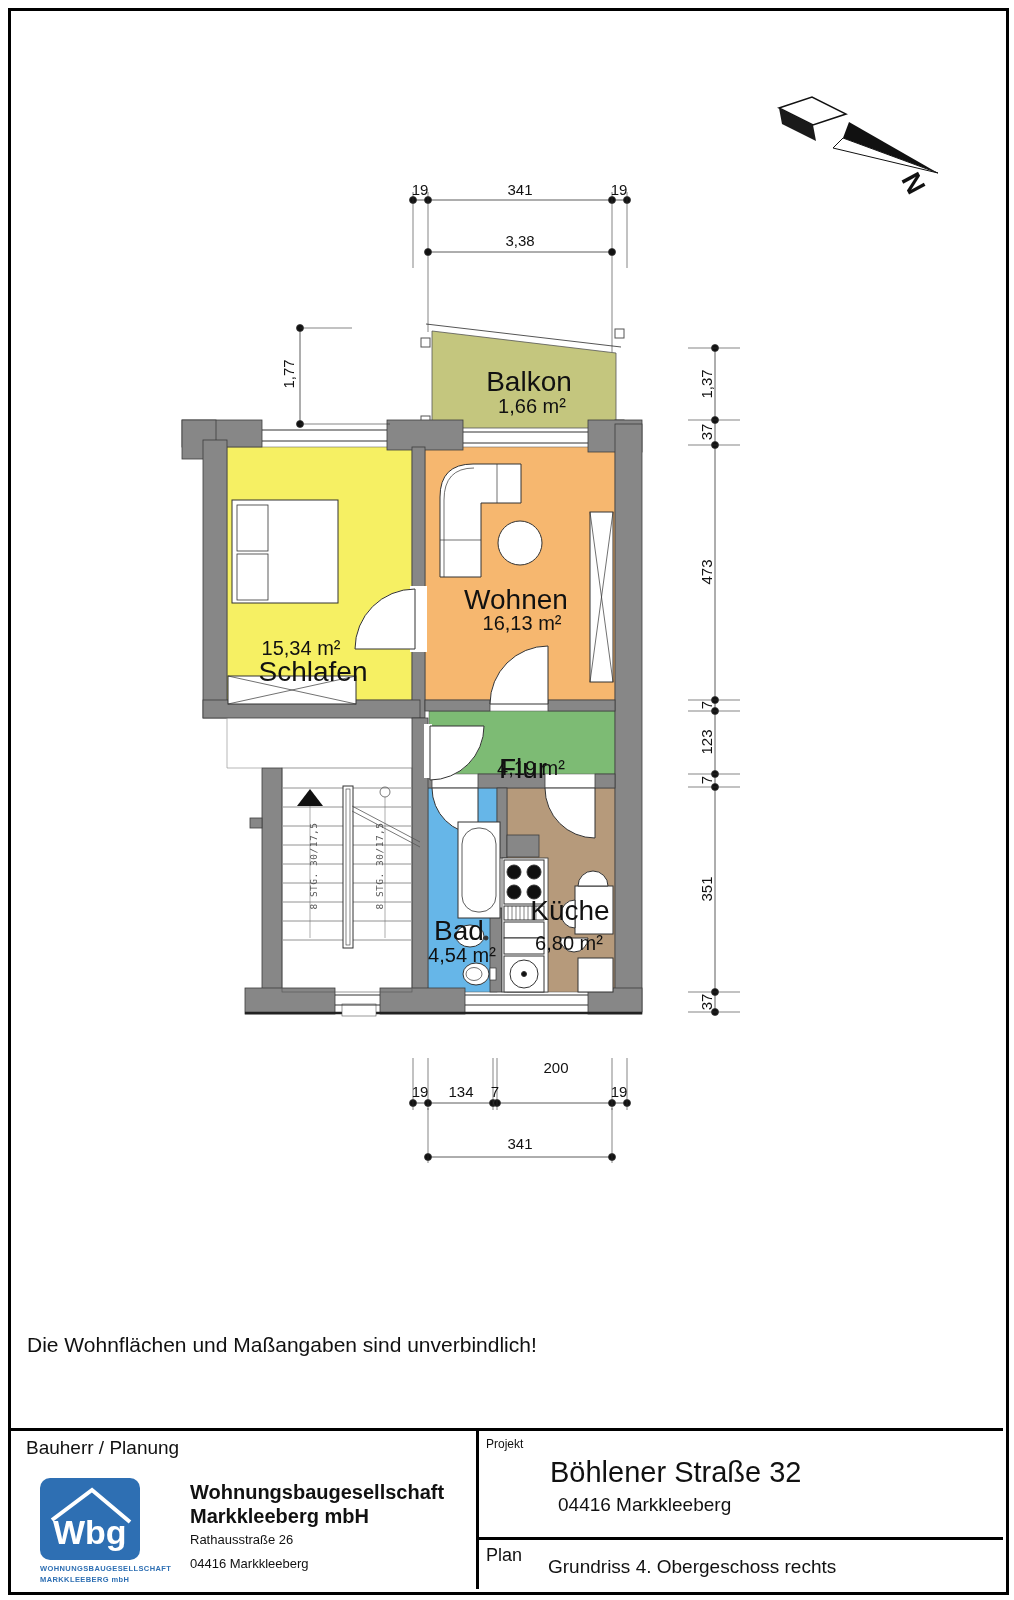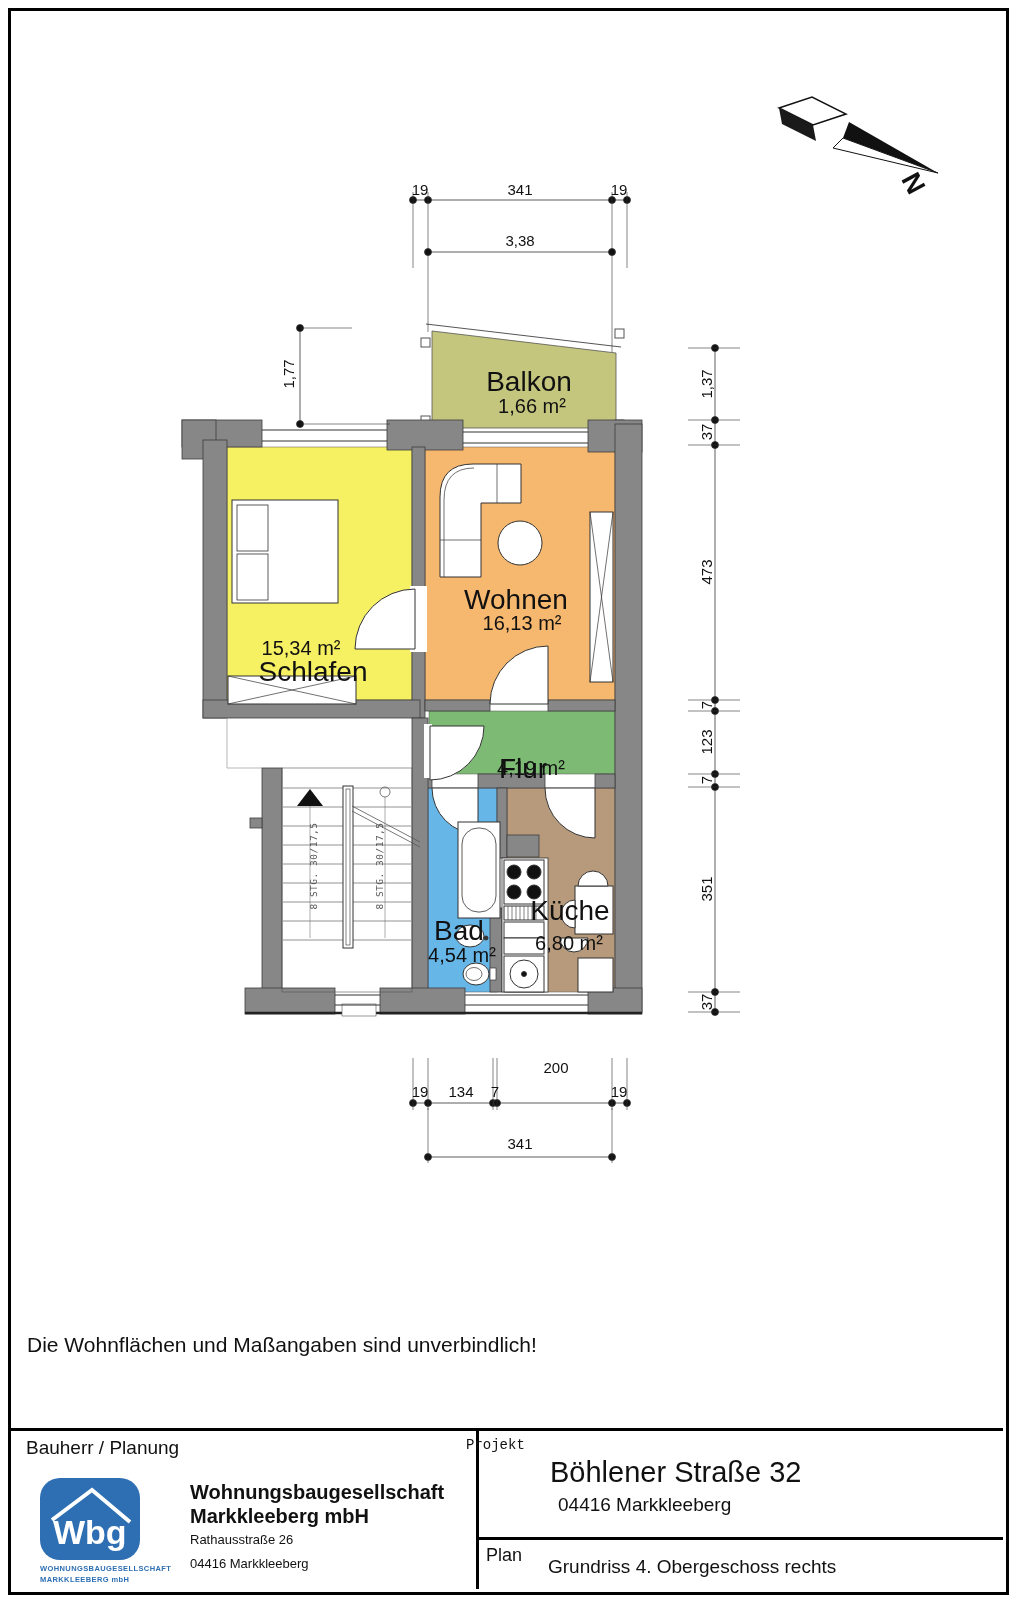--- a/index.html
+++ b/index.html
@@ -17,21 +17,21 @@
   .stair-lbl{position:absolute;transform:translate(-50%,-50%) rotate(-90deg);
        font-family:"DejaVu Sans Mono",monospace;font-size:9.5px;color:#555;
        letter-spacing:.5px;white-space:nowrap;}
   .north-n{position:absolute;font-size:27px;font-weight:bold;transform:rotate(62deg);}
   .note{position:absolute;left:27px;top:1333px;font-size:21px;}
   .tb-line{position:absolute;background:#000;}
   .tb-label{position:absolute;font-size:19px;}
   .company b{display:block;font-size:20px;line-height:24px;}
   .company span{display:block;font-size:13px;line-height:24px;}
   .logo{position:absolute;left:40px;top:1478px;width:100px;height:82px;background:#2e6fb3;
-        border-radius:20px;}
+        border-radius:10px;}
   .logo-sub{position:absolute;left:40px;font-size:7.5px;font-weight:bold;color:#2e6fb3;
         letter-spacing:.4px;}
   .proj-name{position:absolute;font-size:29px;text-align:center;}
   .proj-city{position:absolute;font-size:19px;}
   .plan-name{position:absolute;font-size:19px;}
 </style>
 </head>
 <body>
 
 <div class="page">
@@ -333,18 +333,18 @@
   <div class="logo-sub" style="top:1564px;">WOHNUNGSBAUGESELLSCHAFT</div>
   <div class="logo-sub" style="top:1575px;">MARKKLEEBERG mbH</div>
 
   <div class="company" style="position:absolute;left:190px;top:1480px;">
     <b>Wohnungsbaugesellschaft</b>
     <b>Markkleeberg mbH</b>
     <span>Rathausstraße 26</span>
     <span>04416 Markkleeberg</span>
   </div>
 
-  <div class="tb-label" style="left:466px;top:1437px;font-size:14px;font-family:Liberation Mono, monospace;">Projekt</div>
+  <div class="tb-label" style="left:486px;top:1437px;font-size:12px;">Projekt</div>
   <div class="proj-name" style="left:550px;top:1456px;">Böhlener Straße 32</div>
   <div class="proj-city" style="left:558px;top:1494px;">04416 Markkleeberg</div>
   <div class="tb-label" style="left:486px;top:1545px;font-size:18px;">Plan</div>
   <div class="plan-name" style="left:548px;top:1556px;">Grundriss 4. Obergeschoss rechts</div>
 </div>
 
 </body></html>

